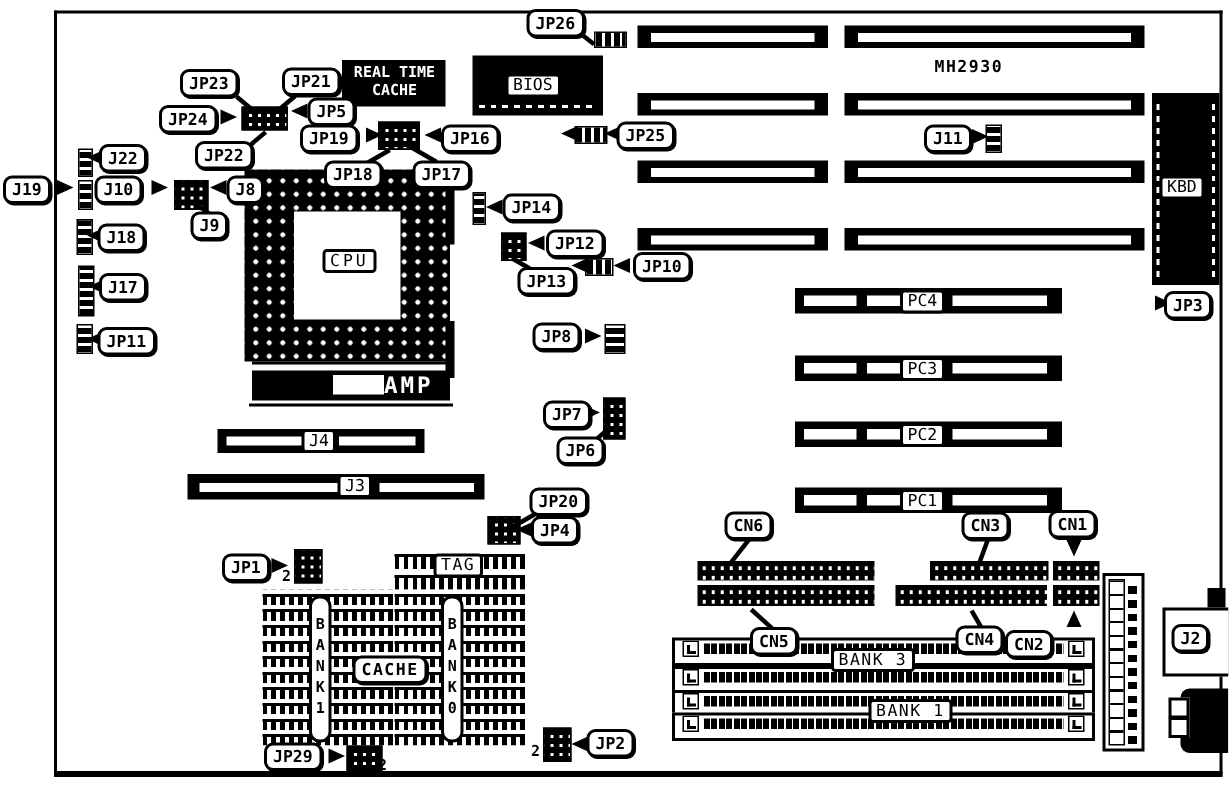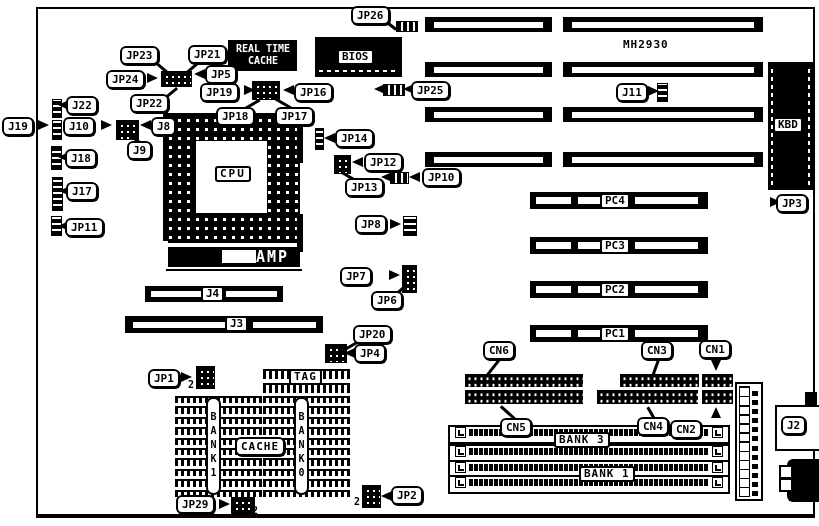--- a/index.html
+++ b/index.html
@@ -5,21 +5,21 @@
   html,body{margin:0;padding:0;background:#fff}
   .stage{position:relative;width:819px;height:526px;background:#fff;overflow:hidden;
          font-family:"DejaVu Sans Mono",monospace;color:#000}
   .abs{position:absolute}
   .blk{position:absolute;background:#000}
   
   .lbl{position:absolute;background:#fff;border:2px solid #000;border-radius:6px;
        font-weight:bold;font-size:11px;line-height:13px;padding:1px 4px;text-align:center;
        white-space:nowrap;box-shadow:1px 1px 0 #000;z-index:40}
   .slot-lbl{position:absolute;background:#fff;border:2px solid #000;border-radius:3px;
-       font-weight:bold;font-size:11px;line-height:12px;padding:0 3px;text-align:center;
+       font-weight:normal;font-size:11px;line-height:12px;padding:0 3px;text-align:center;
        white-space:nowrap;z-index:35}
   .vlabel{position:absolute;background:#fff;border:2px solid #000;border-radius:7px;
        writing-mode:vertical-rl;text-orientation:upright;font-weight:bold;font-size:10px;
        letter-spacing:3px;text-align:center;z-index:35;padding:2px 0}
   .wtext{position:absolute;color:#fff;font-weight:bold;z-index:20;white-space:nowrap}
   .pin2{position:absolute;font-weight:bold;font-size:10px;z-index:40}
   
   .isa{position:absolute;background:#000}
   .isa .in{position:absolute;left:9px;right:9px;top:5px;height:6px;background:#fff}
   
@@ -217,21 +217,21 @@
   <div class="connv" style="left:657px;top:83px;width:9px;height:17px"></div>
 
   <div class="lbl" style="left:776px;top:194px">JP3</div>
   <div class="w-r" style="left:770px;top:197px"></div>
   <div class="connh" style="left:780px;top:197px;width:17px;height:10px"></div>
 
   <div class="lbl" style="left:355px;top:215px">JP8</div>
   <div class="w-r" style="left:390px;top:219px"></div>
   <div class="connv" style="left:403px;top:216px;width:12px;height:18px"></div>
 
-  <div class="lbl" style="left:340px;top:267px">JP7</div>
+  <div class="lbl" style="left:362px;top:267px">JP7</div>
   <div class="w-r" style="left:389px;top:270px"></div>
   <div class="jblock" style="left:402px;top:265px;width:13px;height:26px"></div>
   <div class="lbl" style="left:371px;top:291px">JP6</div>
   <div class="lead" style="left:398px;top:291px;width:11px;transform:rotate(-42deg)"></div>
 
   <div class="blk" style="left:145px;top:286px;width:138px;height:16px">
     <div class="abs" style="left:6px;top:5px;width:52px;height:6px;background:#fff"></div>
     <div class="abs" style="left:81px;top:5px;width:51px;height:6px;background:#fff"></div>
   </div>
   <div class="slot-lbl" style="left:201px;top:286px">J4</div>

